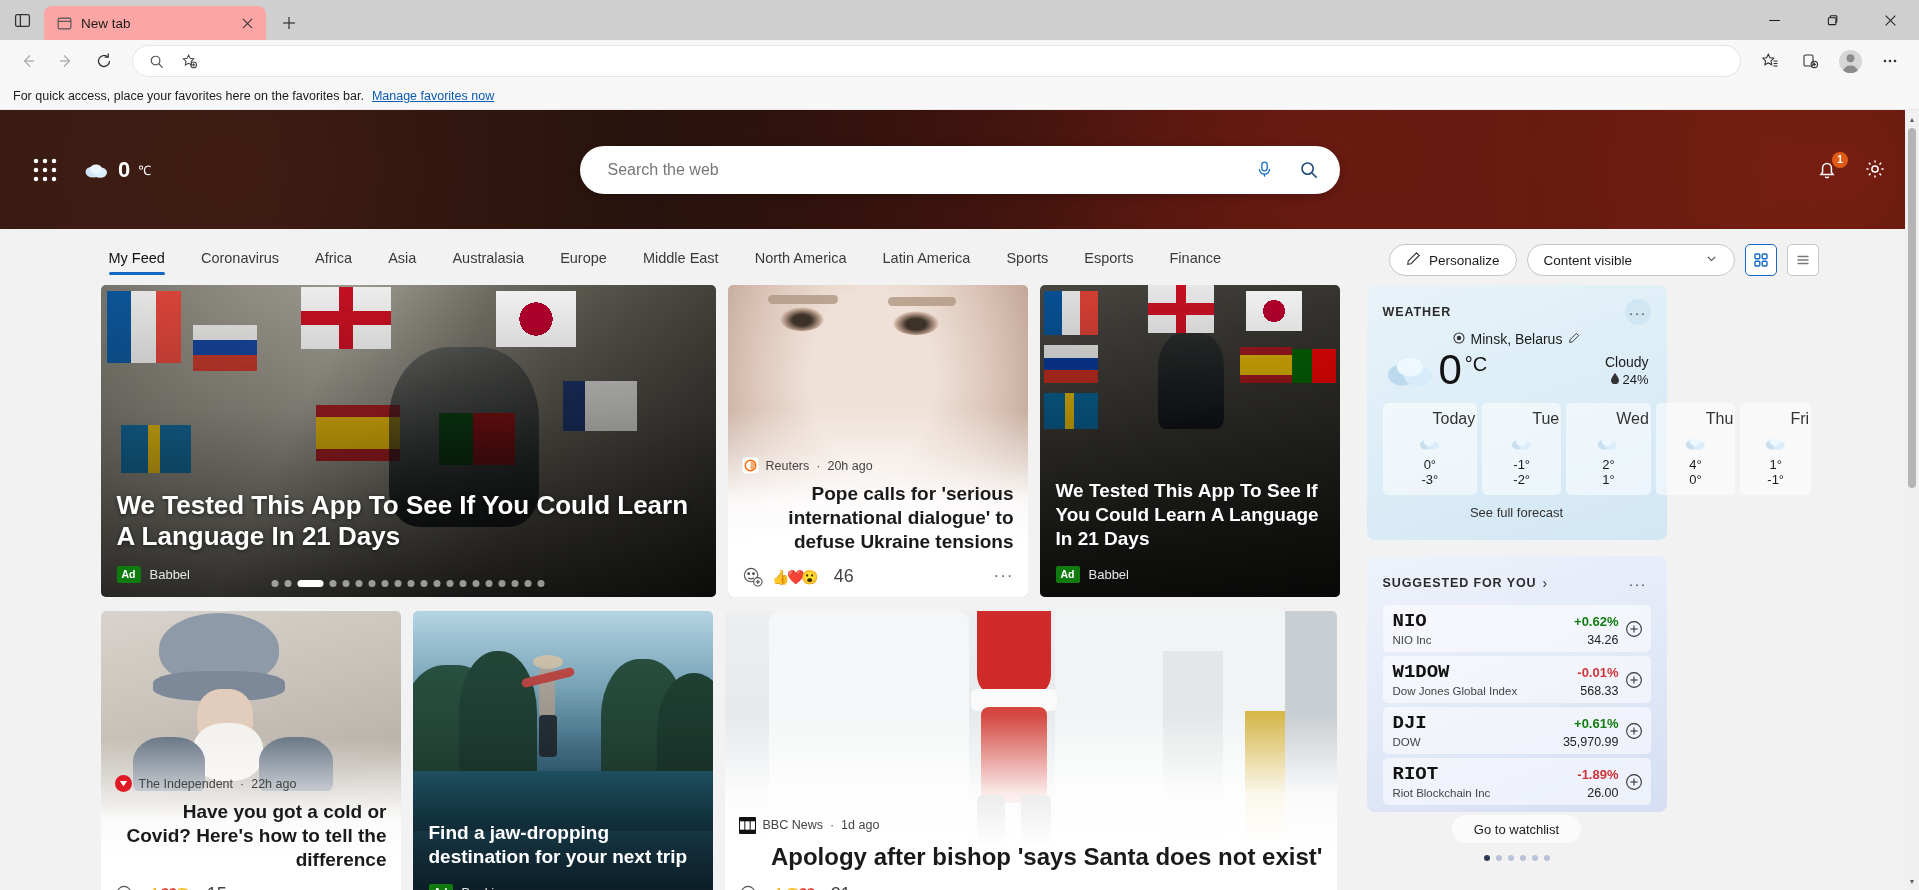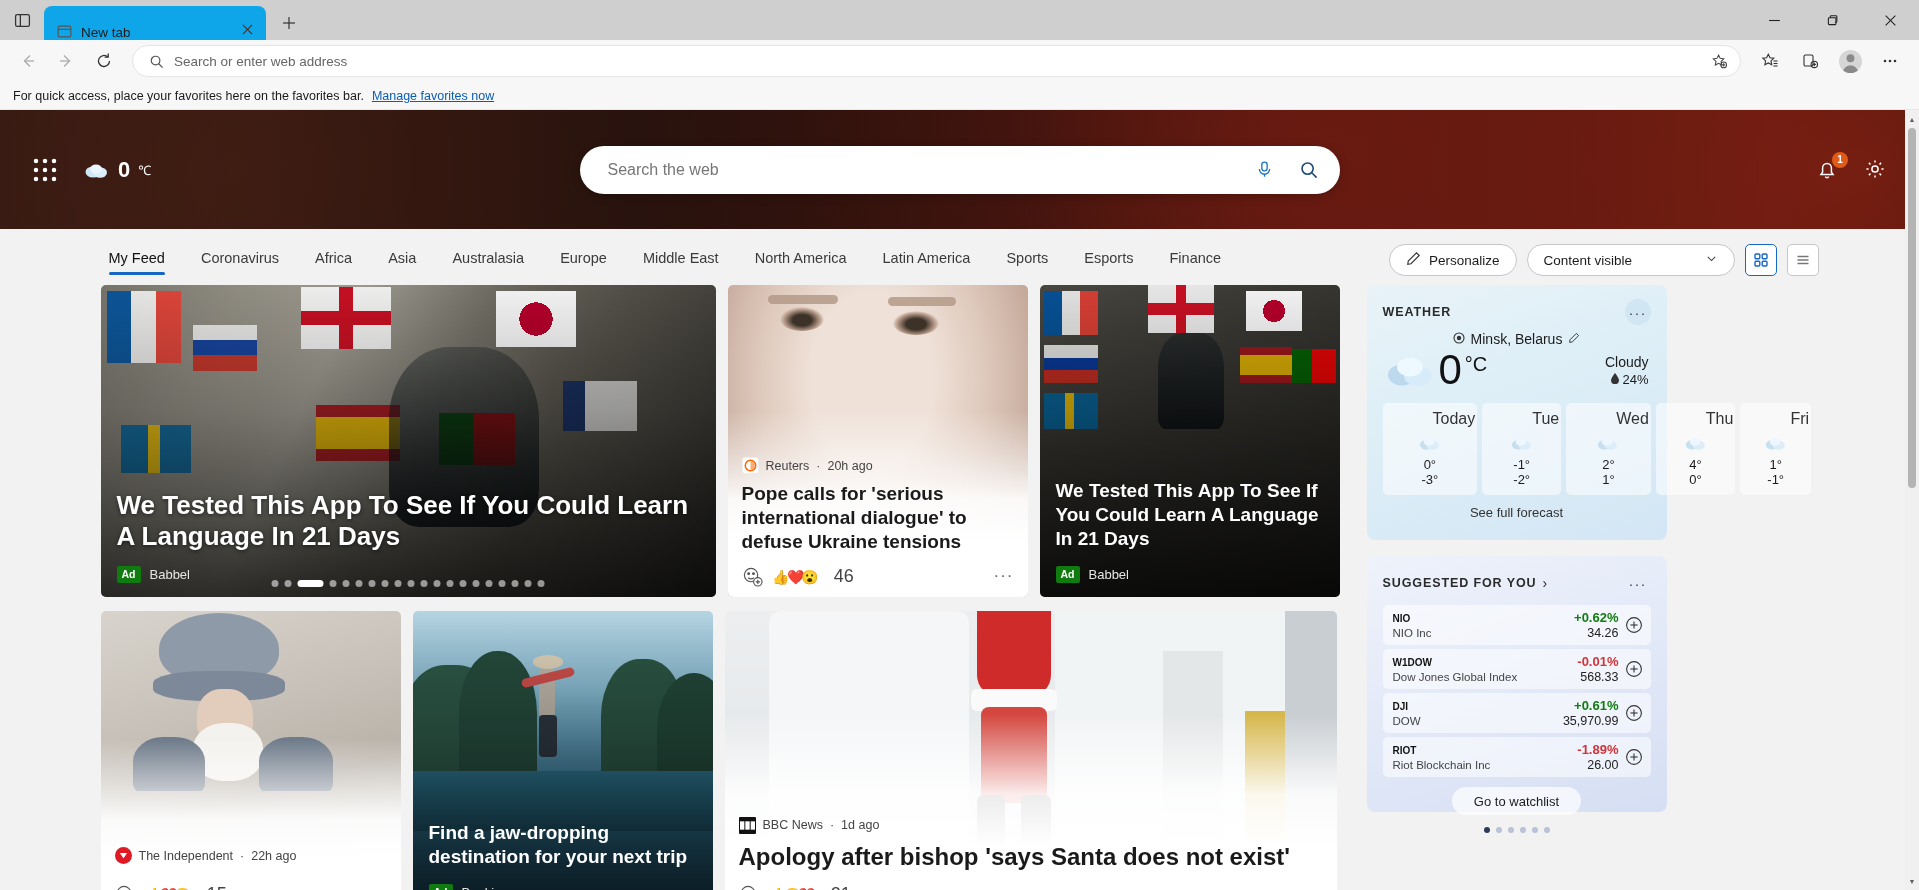--- a/index.html
+++ b/index.html
@@ -14,22 +14,22 @@
   .tabstrip {
     height: 40px; background: #cfcfcf;
     display: flex; align-items: flex-end; position: relative;
   }
   .tab-sidebar-btn {
     width: 44px; height: 40px; display: flex; align-items: center; justify-content: center;
     cursor: pointer;
   }
   .tab-sidebar-btn svg { width: 17px; height: 17px; }
   .tab {
-    height: 34px; width: 222px; background: #0ea5e9;
-    border-radius: 8px 8px 0 0; display: flex; align-items: flex-end;
+    height: 34px; width: 222px; background: #fca5a5;
+    border-radius: 8px 8px 0 0; display: flex; align-items: center;
     padding: 0 8px 0 12px; gap: 8px; cursor: pointer;
   }
   .tab-favicon { width: 17px; height: 17px; flex: none; display:flex; align-items:center; justify-content:center;}
   .tab-title { font-size: 13.5px; color: #1b1b1b; flex: 1; white-space: nowrap;
                overflow: hidden; text-overflow: ellipsis; }
   .tab-close { width: 22px; height: 22px; border-radius: 4px; display: flex;
                align-items: center; justify-content: center; cursor: pointer; }
   .tab-close svg { width: 11px; height: 11px; }
   .newtab-btn { width: 34px; height: 34px; margin-left: 6px; margin-bottom: 0;
                 display: flex; align-items: center; justify-content: center;
@@ -184,21 +184,21 @@
   }
   .ad-name { color: #e6e6e6; font-size: 13px; }
 
   .dots { position: absolute; bottom: 10px; left: 50%; transform: translateX(-50%);
           display: flex; align-items: center; gap: 6px; }
   .dot { width: 7px; height: 7px; border-radius: 50%; background: rgba(255,255,255,.55); cursor:pointer; }
   .dot.active { width: 26px; border-radius: 4px; background: #fff; }
 
   .card-white-content { position: absolute; left: 0; right: 0; bottom: 0; top: 0;
                         display: flex; flex-direction: column; justify-content: flex-end;
-                        padding: 12px 14px 10px 14px; }
+                        padding: 12px 14px 10px 14px; text-align: right; }
   .src-row { display: flex; align-items: center; gap: 7px; margin-bottom: 8px; }
   .src-logo { width: 17px; height: 17px; border-radius: 3px; flex: none;
               display:flex; align-items:center; justify-content:center; overflow:hidden; }
   .src-text { font-size: 12.5px; color: #444; }
   .news-title { font-size: 19px; line-height: 1.26; color: #1a1a1a; font-weight: 600; }
   .news-title.big { font-size: 24px; }
   .react-row { display: flex; align-items: center; gap: 10px; margin-top: 12px; }
   .react-add { width: 21px; height: 21px; cursor: pointer; }
   .react-emojis { display: flex; align-items: center; gap: 0px; }
   .react-emojis span { font-size: 14px; margin-right: -3px; }
@@ -244,21 +244,21 @@
 
   .panel-stocks {
     background: linear-gradient(160deg, #eef2fb 0%, #e1e8f7 55%, #d5def3 100%);
     height: 256px; padding-bottom: 8px;
   }
   .stock-list { margin-top: 9px; display: flex; flex-direction: column; gap: 4px; }
   .stock-row { background: rgba(255,255,255,.55); border-radius: 5px;
                padding: 5px 8px 5px 10px; display: flex; align-items: center; gap: 6px; cursor: pointer; }
   .stock-main { flex: 1; min-width: 0; }
   .stock-l1 { display: flex; align-items: baseline; }
-  .stock-sym { font-size: 10px; color: #111; font-weight: 600; }
+  .stock-sym { font-size: 19px; color: #111; font-weight: 600; font-family: Liberation Mono, monospace; }
   .stock-pct { margin-left: auto; font-size: 13px; font-weight: 600; }
   .stock-l2 { display: flex; align-items: baseline; margin-top: 1px; gap: 48px; }
   .stock-name { font-size: 11.5px; color: #444; white-space: nowrap; overflow: hidden; text-overflow: ellipsis; }
   .stock-price { margin-left: auto; font-size: 12.5px; color: #222; padding-left: 6px; }
   .stock-add { width: 18px; height: 18px; flex: none; cursor: pointer; }
   .watchlist-btn {
     margin: 10px auto 12px auto; display: block; background: rgba(255,255,255,.7);
     border: none; border-radius: 15px; height: 28px; padding: 0 22px;
     font-size: 13px; color: #1b1b1b; cursor: pointer; font-family: "Liberation Sans", sans-serif;
   }
@@ -346,21 +346,20 @@
         <polyline points="13.2,1.6 13.2,5.2 9.6,5.2"></polyline>
     </svg>
   </div>
   <div class="addressbar">
     <span class="ab-search-icon">
       <svg viewBox="0 0 16 16" fill="none" stroke="#555" stroke-width="1.3">
           <circle cx="7" cy="7" r="4.6"></circle>
           <line x1="10.4" y1="10.4" x2="14.5" y2="14.5"></line>
         </svg>
     </span>
-    <input type="text" placeholder="Search or enter web address" style="">
     <span class="ab-fav">
       <svg viewBox="0 0 18 18" fill="none" stroke="#444" stroke-width="1.1">
         <path d="M8 2.2l1.7 3.5 3.8.5-2.8 2.7.7 3.8L8 10.9 4.6 12.7l.7-3.8L2.5 6.2l3.8-.5z"></path>
         <circle cx="13.4" cy="12.6" r="3"></circle>
           <line x1="13.4" y1="10.9" x2="13.4" y2="14.3"></line>
           <line x1="11.7" y1="12.6" x2="15.1" y2="12.6"></line>
       </svg>
     </span>
   </div>
   <div class="tb-btn">
@@ -662,20 +661,21 @@
                 <div class="src-row">
                   <span class="src-logo" style="background:#e01a24;border-radius:50%;">
                     <svg width="11" height="11" viewBox="0 0 12 12">
                         <path d="M2 3.2 6 9 10 3.2z" fill="#fff"></path>
                       </svg>
                   </span>
                   <span class="src-text">The Independent</span>
                   <span class="src-text">·</span>
                   <span class="src-text">22h ago</span>
                 </div>
+                <div class="news-title">Have you got a cold or Covid? Here's how to tell the difference</div>
                 <div class="react-row">
                   <span class="react-add">
                     <svg viewBox="0 0 22 22" fill="none" stroke="#555" stroke-width="1.2">
                       <circle cx="9.5" cy="9.5" r="7"></circle>
                         <circle cx="7" cy="8" r=".9" fill="#555"></circle>
                         <circle cx="12" cy="8" r=".9" fill="#555"></circle>
                       <path d="M6.6 12.3a4 4 0 0 0 5.8 0"></path>
                       <circle cx="16.6" cy="16.6" r="4.4" fill="#fff" stroke="#555"></circle>
                         <line x1="16.6" y1="14.4" x2="16.6" y2="18.8"></line>
                         <line x1="14.4" y1="16.6" x2="18.8" y2="16.6"></line>

